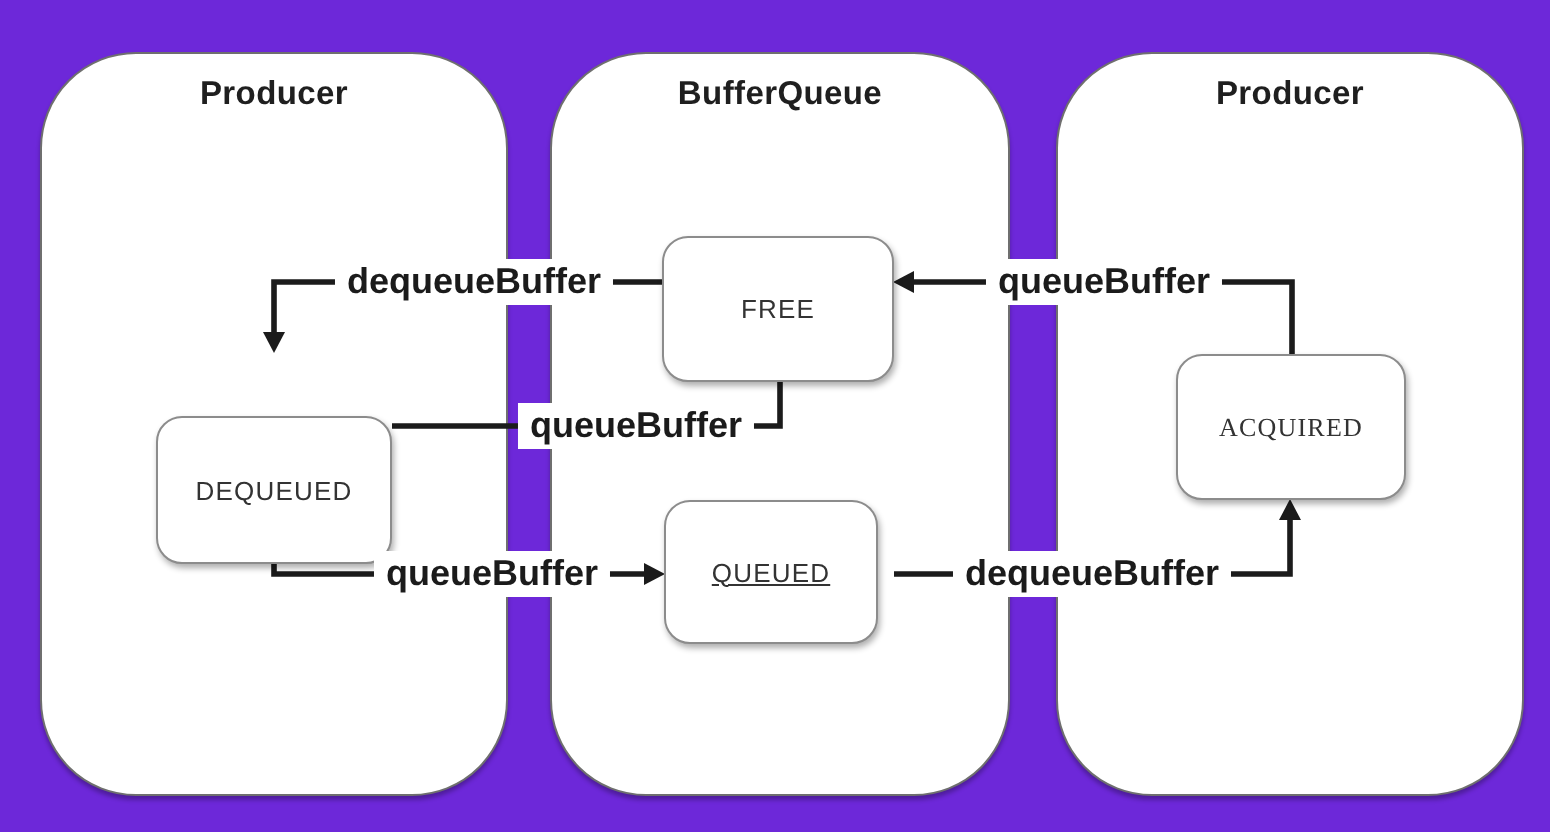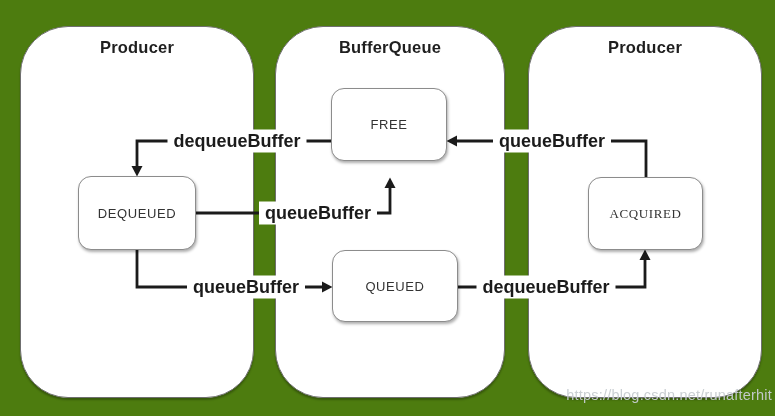--- a/index.html
+++ b/index.html
@@ -55,22 +55,22 @@
     box-sizing: border-box;
     display: flex;
     align-items: center;
     justify-content: center;
     font-size: 13px;
     color: #333333;
     letter-spacing: 0.6px;
     z-index: 3;
   }
   .state-dequeued { left: 78px;  top: 176px; width: 118px; height: 74px; }
-  .state-free     { left: 331px; top: 88px; width: 116px; height: 73px; }
-  .state-queued   { left: 332px; top: 250px; width: 126px; height: 72px; }
+  .state-free     { left: 331px; top: 118px; width: 116px; height: 73px; }
+  .state-queued   { left: 332px; top: 250px; width: 107px; height: 72px; text-decoration: underline; }
   .state-acquired { left: 588px; top: 177px; width: 115px; height: 73px; }
   
   .edge-label {
     position: absolute;
     transform: translate(-50%, -50%);
     background: #ffffff;
     padding: 1px 6px;
     font-size: 18px;
     font-weight: bold;
     color: #1b1b1b;
@@ -90,21 +90,21 @@
     font-size: 14.5px;
     color: #c8cdd1;
     opacity: 0.95;
     z-index: 5;
     letter-spacing: 0.2px;
   }
 </style>
 </head>
 <body>
 
-<div class="canvas" style="background: #4d7c0f;">
+<div class="canvas" style="background: #6d28d9;">
 
   <div class="lane lane-producer" style="border-color: rgb(111, 111, 111);">
     <div class="lane-title" style="color: rgb(31, 31, 31);">Producer</div>
   </div>
   <div class="lane lane-bufferqueue" style="border-color: rgb(111, 111, 111);">
     <div class="lane-title" style="color: rgb(31, 31, 31);">BufferQueue</div>
   </div>
   <div class="lane lane-consumer" style="border-color: rgb(111, 111, 111);">
     <div class="lane-title" style="color: rgb(31, 31, 31);">Producer</div>
   </div>
@@ -120,34 +120,33 @@
     <path class="edge-line" d="M196,213 L390,213 L390,187" stroke="#1b1b1b"></path>
     <polygon class="edge-head" points="384.5,188 395.5,188 390,177.5" fill="#1b1b1b"></polygon>
 
     <path class="edge-line" d="M137,250 L137,287 L323,287" stroke="#1b1b1b"></path>
     <polygon class="edge-head" points="322,281.5 322,292.5 332.5,287" fill="#1b1b1b"></polygon>
 
     <path class="edge-line" d="M447,287 L645,287 L645,259" stroke="#1b1b1b"></path>
     <polygon class="edge-head" points="639.5,260 650.5,260 645,249.5" fill="#1b1b1b"></polygon>
   </svg>
 
-  <div class="state state-dequeued" style="border-color: rgb(140, 140, 140); color: rgb(51, 51, 51);">
+  <div class="state state-dequeued" style="border-color: rgb(140, 140, 140); color: rgb(51, 51, 51); margin-top: 32px;">
     <span>DEQUEUED</span>
   </div>
   <div class="state state-free" style="border-color: rgb(140, 140, 140); color: rgb(51, 51, 51);">
     <span>FREE</span>
   </div>
   <div class="state state-queued" style="border-color: rgb(140, 140, 140); color: rgb(51, 51, 51);">
     <span>QUEUED</span>
   </div>
   <div class="state state-acquired" style="border-color: rgb(140, 140, 140); color: rgb(51, 51, 51); font-family: Liberation Serif, serif;">
     <span>ACQUIRED</span>
   </div>
 
   <div class="edge-label edge-label-1" style="color: rgb(27, 27, 27);">dequeueBuffer</div>
   <div class="edge-label edge-label-2" style="color: rgb(27, 27, 27);">queueBuffer</div>
   <div class="edge-label edge-label-3" style="color: rgb(27, 27, 27);">queueBuffer</div>
   <div class="edge-label edge-label-4" style="color: rgb(27, 27, 27);">queueBuffer</div>
   <div class="edge-label edge-label-5" style="color: rgb(27, 27, 27);">dequeueBuffer</div>
 
-  <div class="watermark" style="color: rgb(200, 205, 209);">https://blog.csdn.net/runafterhit</div>
 
 </div>
 
 </body></html>

